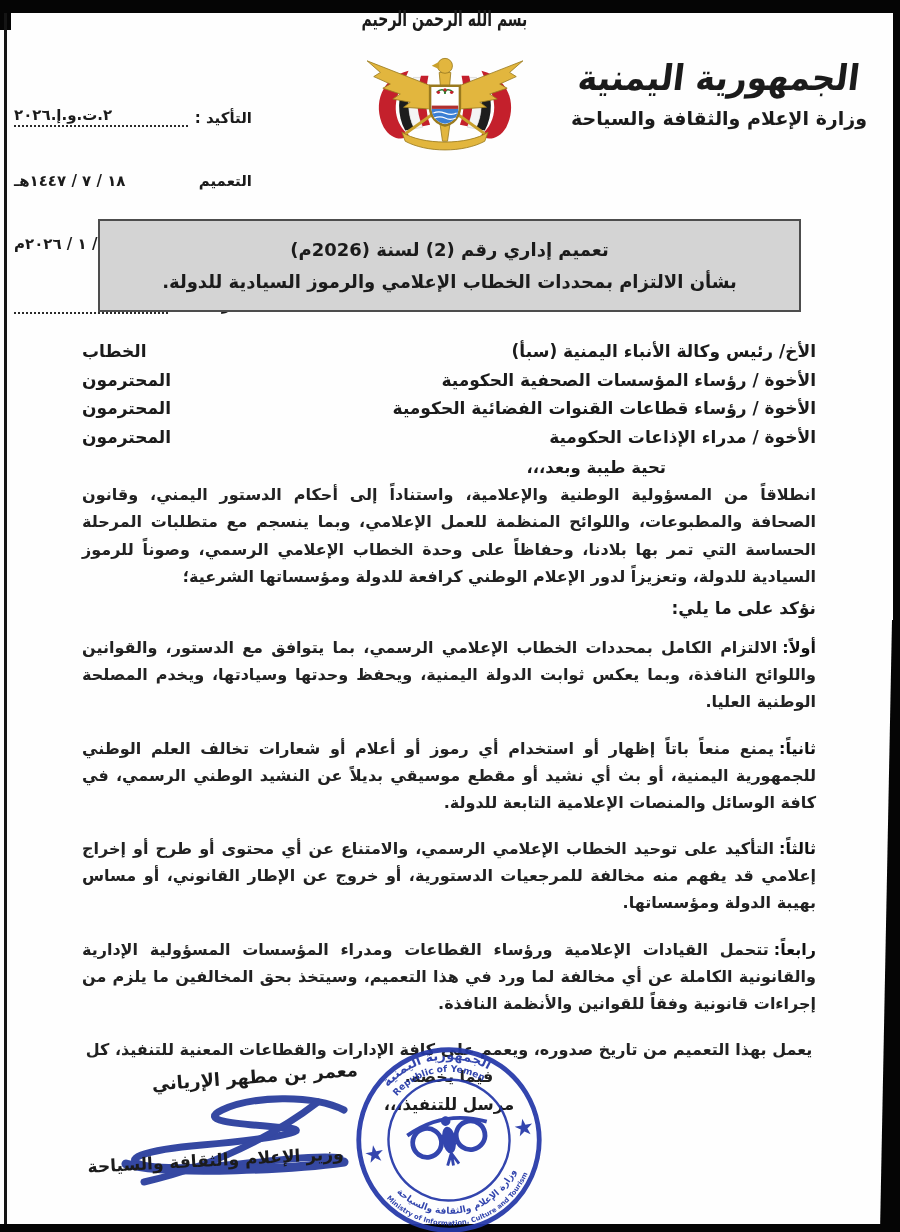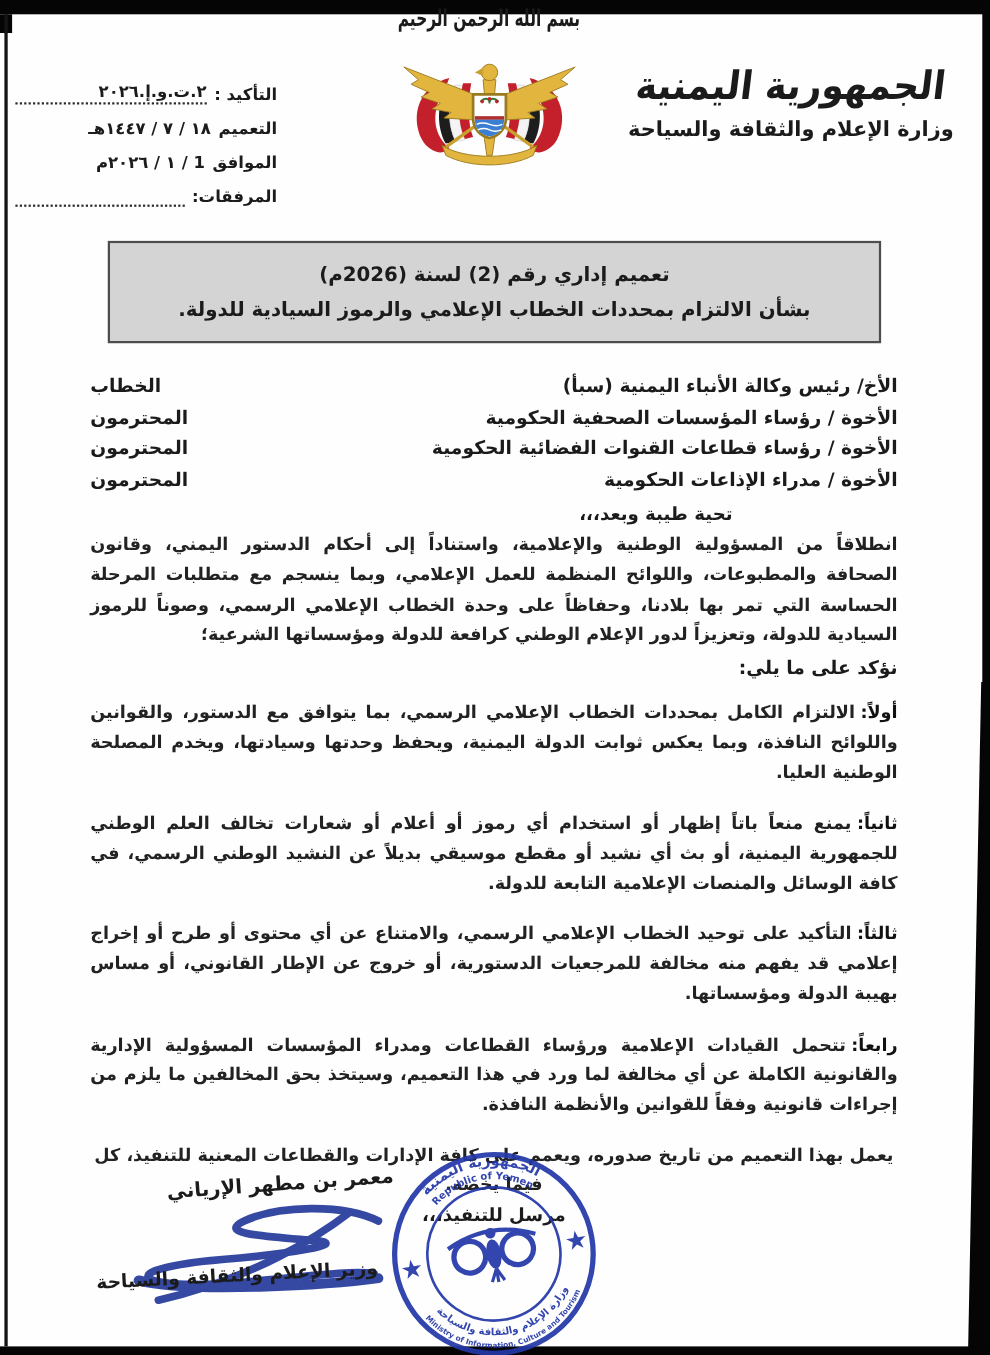--- a/index.html
+++ b/index.html
@@ -15,21 +15,21 @@
   .scan-left  { position:absolute; top:13px; bottom:8px; left:4px; width:3px; background:#151515; }
   .scan-right { position:absolute; top:0; right:0; width:7px; height:100%; background:#050505; }
   .scan-right-wedge { position:absolute; right:0; top:620px; bottom:0; width:20px; background:#050505;
     clip-path:polygon(60% 0, 100% 0, 100% 100%, 0 100%); }
   .scan-bottom{ position:absolute; bottom:0; left:0; width:100%; height:8px; background:#050505; }
 
   
   .fields { position:absolute; top:74px; right:648px; left:14px; font-weight:bold; font-size:15px; }
   .field-row { display:flex; align-items:flex-end; gap:7px; margin-bottom:13px; }
   .flabel { white-space:nowrap; }
-  .fvalue { flex:1; text-align:right; white-space:nowrap; }
+  .fvalue { flex:1; text-align:left; white-space:nowrap;margin-top:32px; }
   .fvalue.dotted { border-bottom:2px dotted #2a2a2a; font-size:15px; padding-bottom:1px; }
   .fvalue.dotline { border-bottom:2px dotted #2a2a2a; height:16px; }
 
   .center-emblem { position:absolute; top:10px; left:337px; width:215px; text-align:center; }
   .bismillah { font-size:14px; font-weight:bold; transform:scaleY(1.5); transform-origin:center;
     margin-bottom:10px; white-space:nowrap; }
   .emblem-svg { display:block; margin:0 auto; }
 
   .right-titles { position:absolute; top:58px; right:16px; width:330px; text-align:center; }
   .rep-title { font-size:33px; font-weight:bold; transform:skewX(-7deg) scaleY(1.08);

